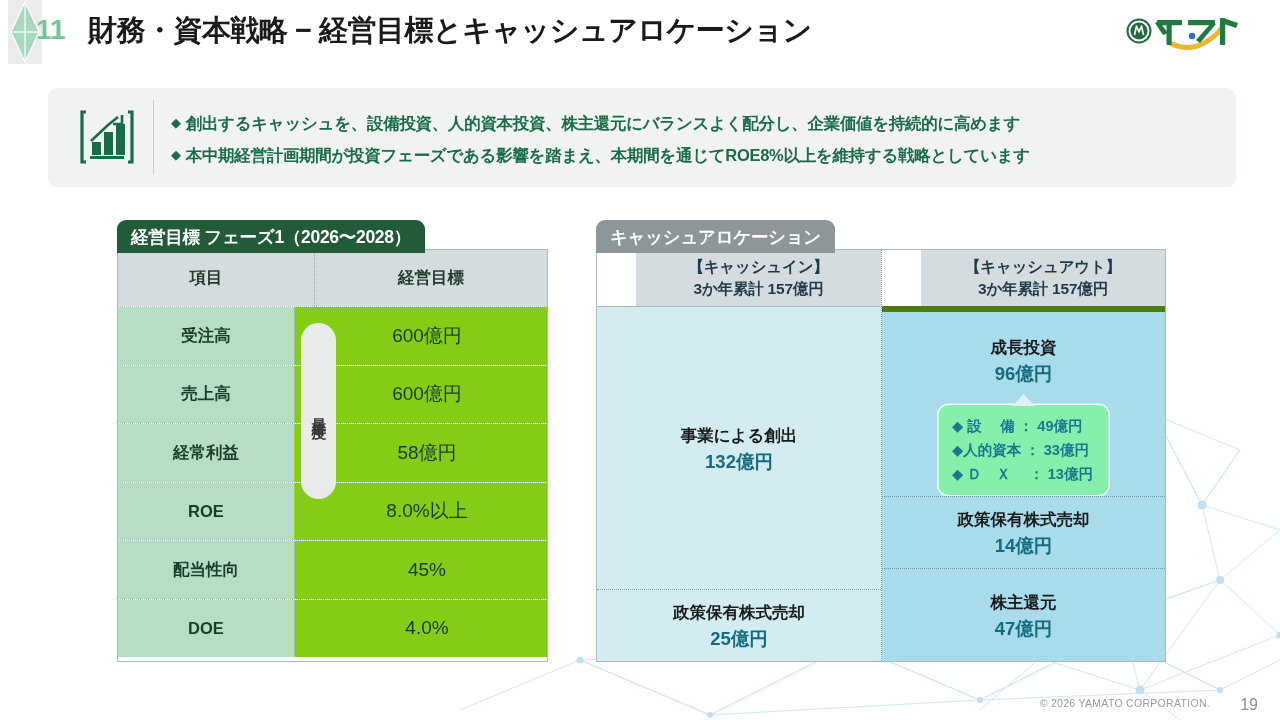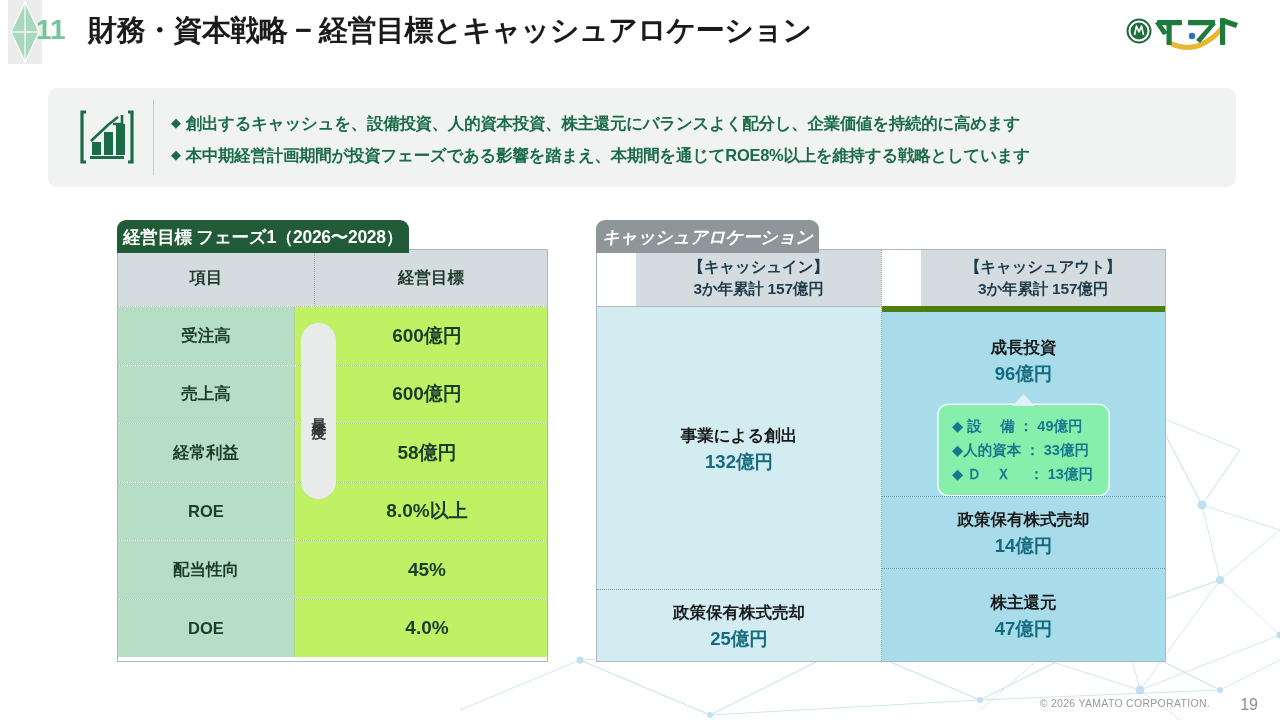--- a/index.html
+++ b/index.html
@@ -40,21 +40,21 @@
   .msg-line {
     font-size:16.5px; font-weight:bold; color:#1a6b48;
     line-height:31px; white-space:nowrap; letter-spacing:-0.3px;
   }
   .msg-line .dia { font-size:13px; margin-right:5px; position:relative; top:-2px; }
 
   
   .tab {
     position:absolute; height:33px; border-radius:9px 9px 0 0;
     color:#ffffff; font-size:17.5px; font-weight:bold;
-    display:flex; align-items:center; padding:0 6px;
+    display:flex; align-items:center; padding:0 14px;
     letter-spacing:-0.3px; white-space:nowrap; z-index:3;
   }
   .tab.green { background:#215b37; }
   .tab.gray  { background:#8e9699; }
 
   
   .lpanel {
     position:absolute; left:117px; top:249px; width:431px; height:413px;
     border:1px solid #aeb7bb; background:#ffffff; z-index:2;
   }
@@ -64,22 +64,22 @@
   .lhead .c2 { flex:1; display:flex; align-items:center; justify-content:center;
                font-size:16.5px; color:#1f3a2a; font-weight:bold;
                border-left:1px dotted #9aa3a8; }
   .lrow { display:flex; height:58.5px; border-top:1px dotted #b5bdc1; }
   .lrow:first-of-type { border-top:1px solid #aeb7bb; }
   .lrow .k {
     width:176px; background:#b6dec4; display:flex; align-items:center; justify-content:center;
     font-size:16.5px; color:#1d3b2b; font-weight:bold;
   }
   .lrow .v {
-    flex:1; background:#bef264; display:flex; align-items:center; justify-content:center;
-    font-size:19px; color:#1d3b2b; font-weight:bold; border-left:1px dotted #b5bdc1;padding-left:12px;
+    flex:1; background:#84cc16; display:flex; align-items:center; justify-content:center;
+    font-size:19px; color:#1d3b2b; font-weight:normal; border-left:1px dotted #b5bdc1;padding-left:12px;
   }
   .finalyear {
     position:absolute; left:183px; top:73px; width:35px; height:176px;
     background:#e9eaea; border-radius:18px; z-index:4;
     display:flex; align-items:center; justify-content:center;
   }
   .finalyear span {
     writing-mode:vertical-rl; font-size:14.5px; font-weight:bold;
     color:#3a3a3a; letter-spacing:2px;
   }
@@ -256,21 +256,21 @@
   <div class="lrow">
     <div class="k">DOE</div>
     <div class="v">4.0%</div>
   </div>
 
   <div class="finalyear">
     <span>最終年度</span>
   </div>
 </div>
 
-<div class="tab gray" style="left:596px; top:220px;font-style:italic;">キャッシュアロケーション</div>
+<div class="tab gray" style="left:596px; top:220px;">キャッシュアロケーション</div>
 
 <div class="rpanel">
 
   <div class="rcol in">
     <div class="rhead">
       <div>【キャッシュイン】</div>
       <div>3か年累計  157億円</div>
     </div>
     <div class="cell in1">
       <div class="lbl">事業による創出</div>

